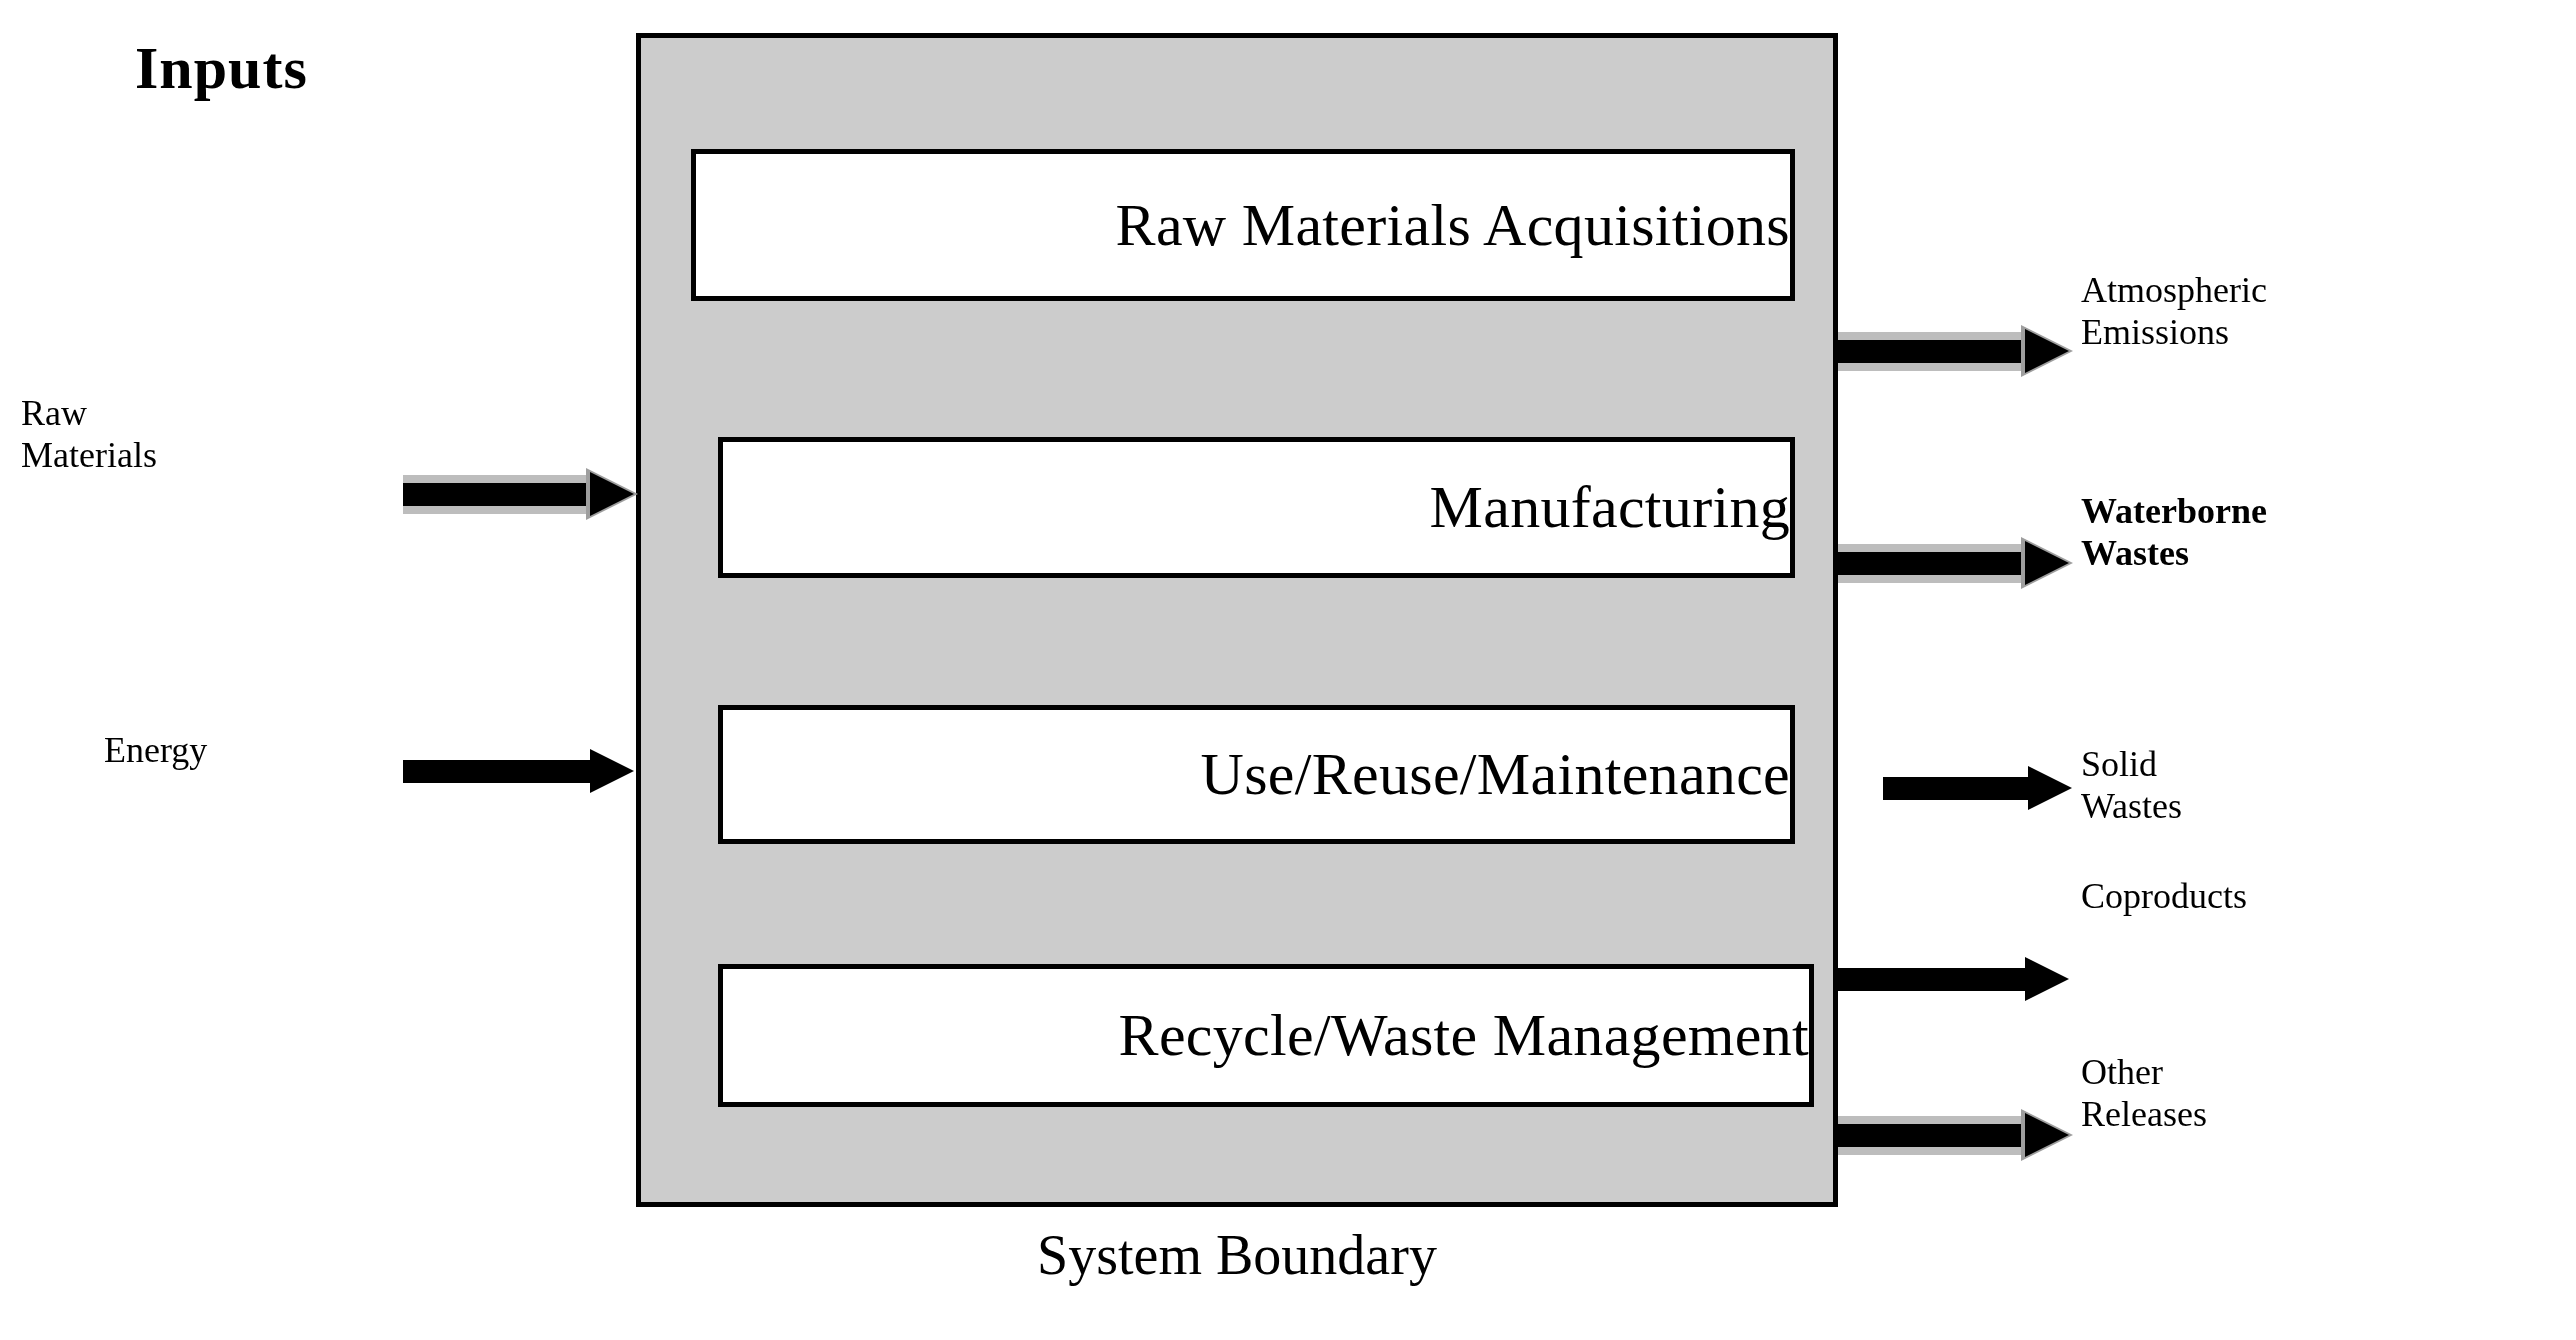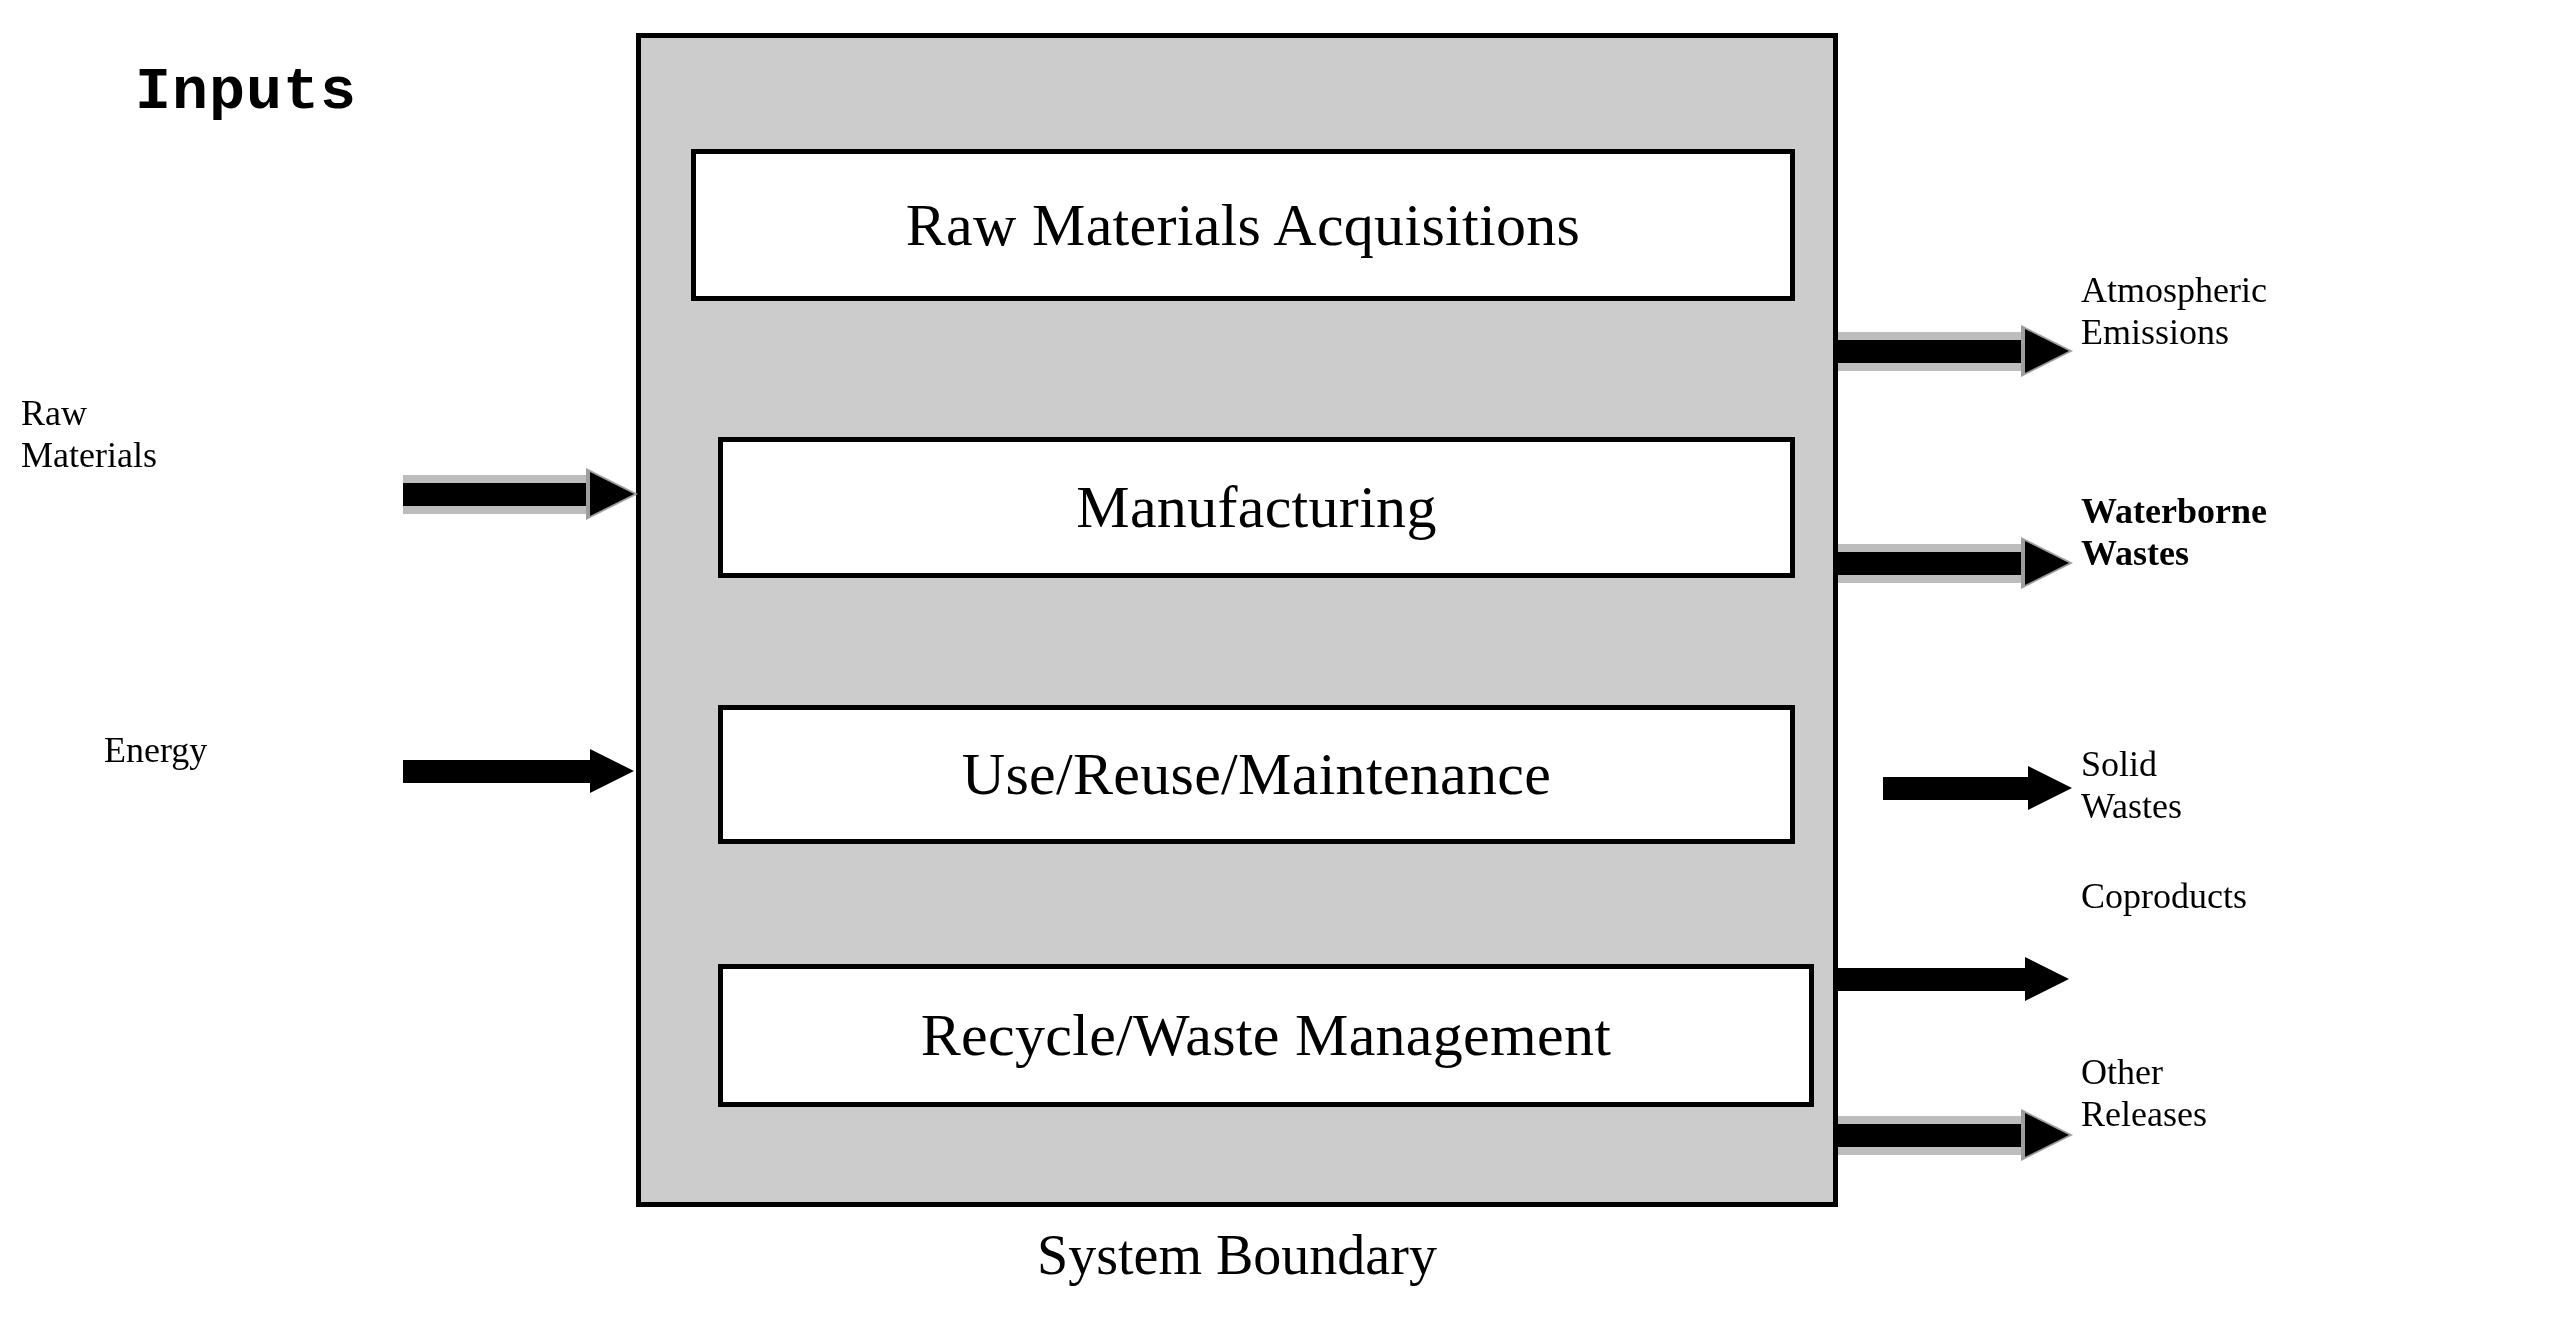--- a/index.html
+++ b/index.html
@@ -17,40 +17,40 @@
   }
 
   
   .stage-box{
     position:absolute;
     background:#ffffff;
     border:5.8px solid #000;
     box-sizing:border-box;
     display:flex;
     align-items:center;
-    justify-content:center;
+    justify-content:flex-end;
     font-size:60px;
     line-height:1.05;
     letter-spacing:0.3px;
     white-space:nowrap;
   }
   .box-raw   { left:50px;  top:111px; width:1104px; height:152px; }
   .box-man   { left:77px;  top:399px; width:1077px; height:141px; }
   .box-use   { left:77px;  top:667px; width:1077px; height:139px; }
   .box-rec   { left:77px;  top:926px; width:1096px; height:143px; }
 
   
   .hdr{
     position:absolute;
     font-weight:bold;
     font-size:60px;
     letter-spacing:1px;
     white-space:nowrap;
   }
-  .hdr-inputs { left:135px;  top:58px;font-family:Liberation Mono, monospace; }
+  .hdr-inputs { left:135px;  top:34px; }
   .hdr-outputs{ left:2076px; top:40px; }
 
   .caption{
     position:absolute;
     left:636px; top:1223px;
     width:1202px;
     text-align:center;
     font-size:56px;
     white-space:nowrap;
   }

